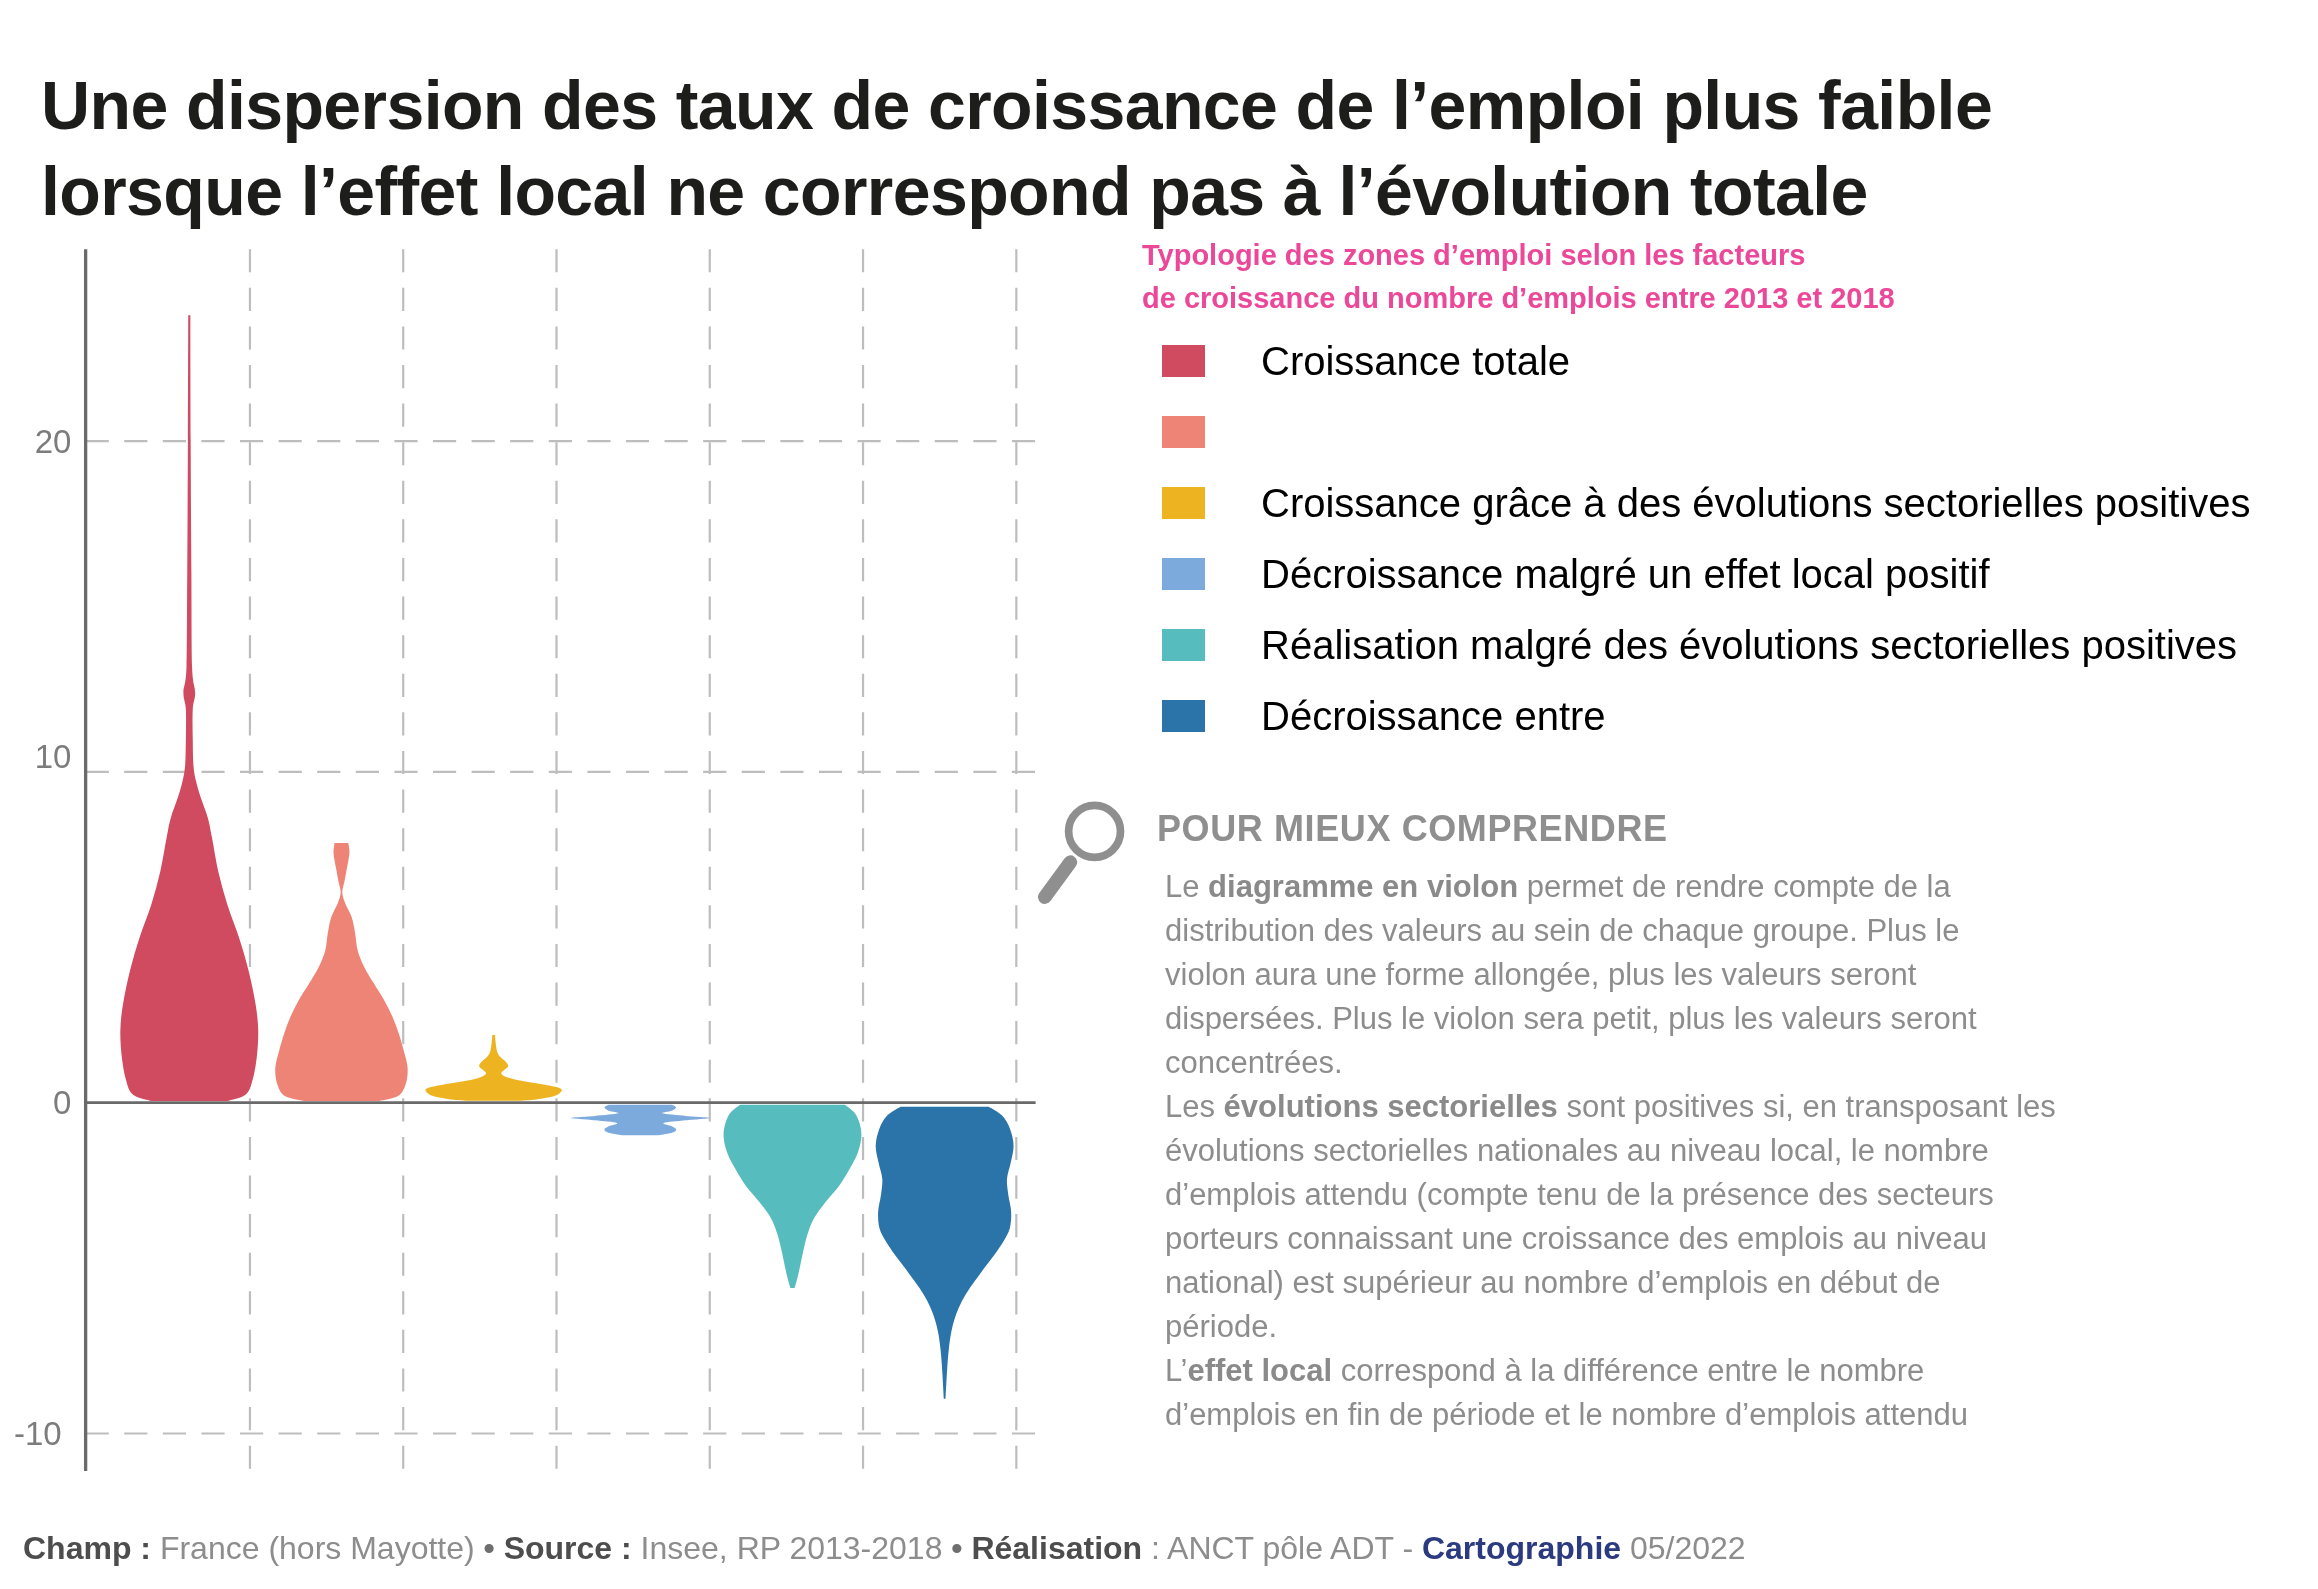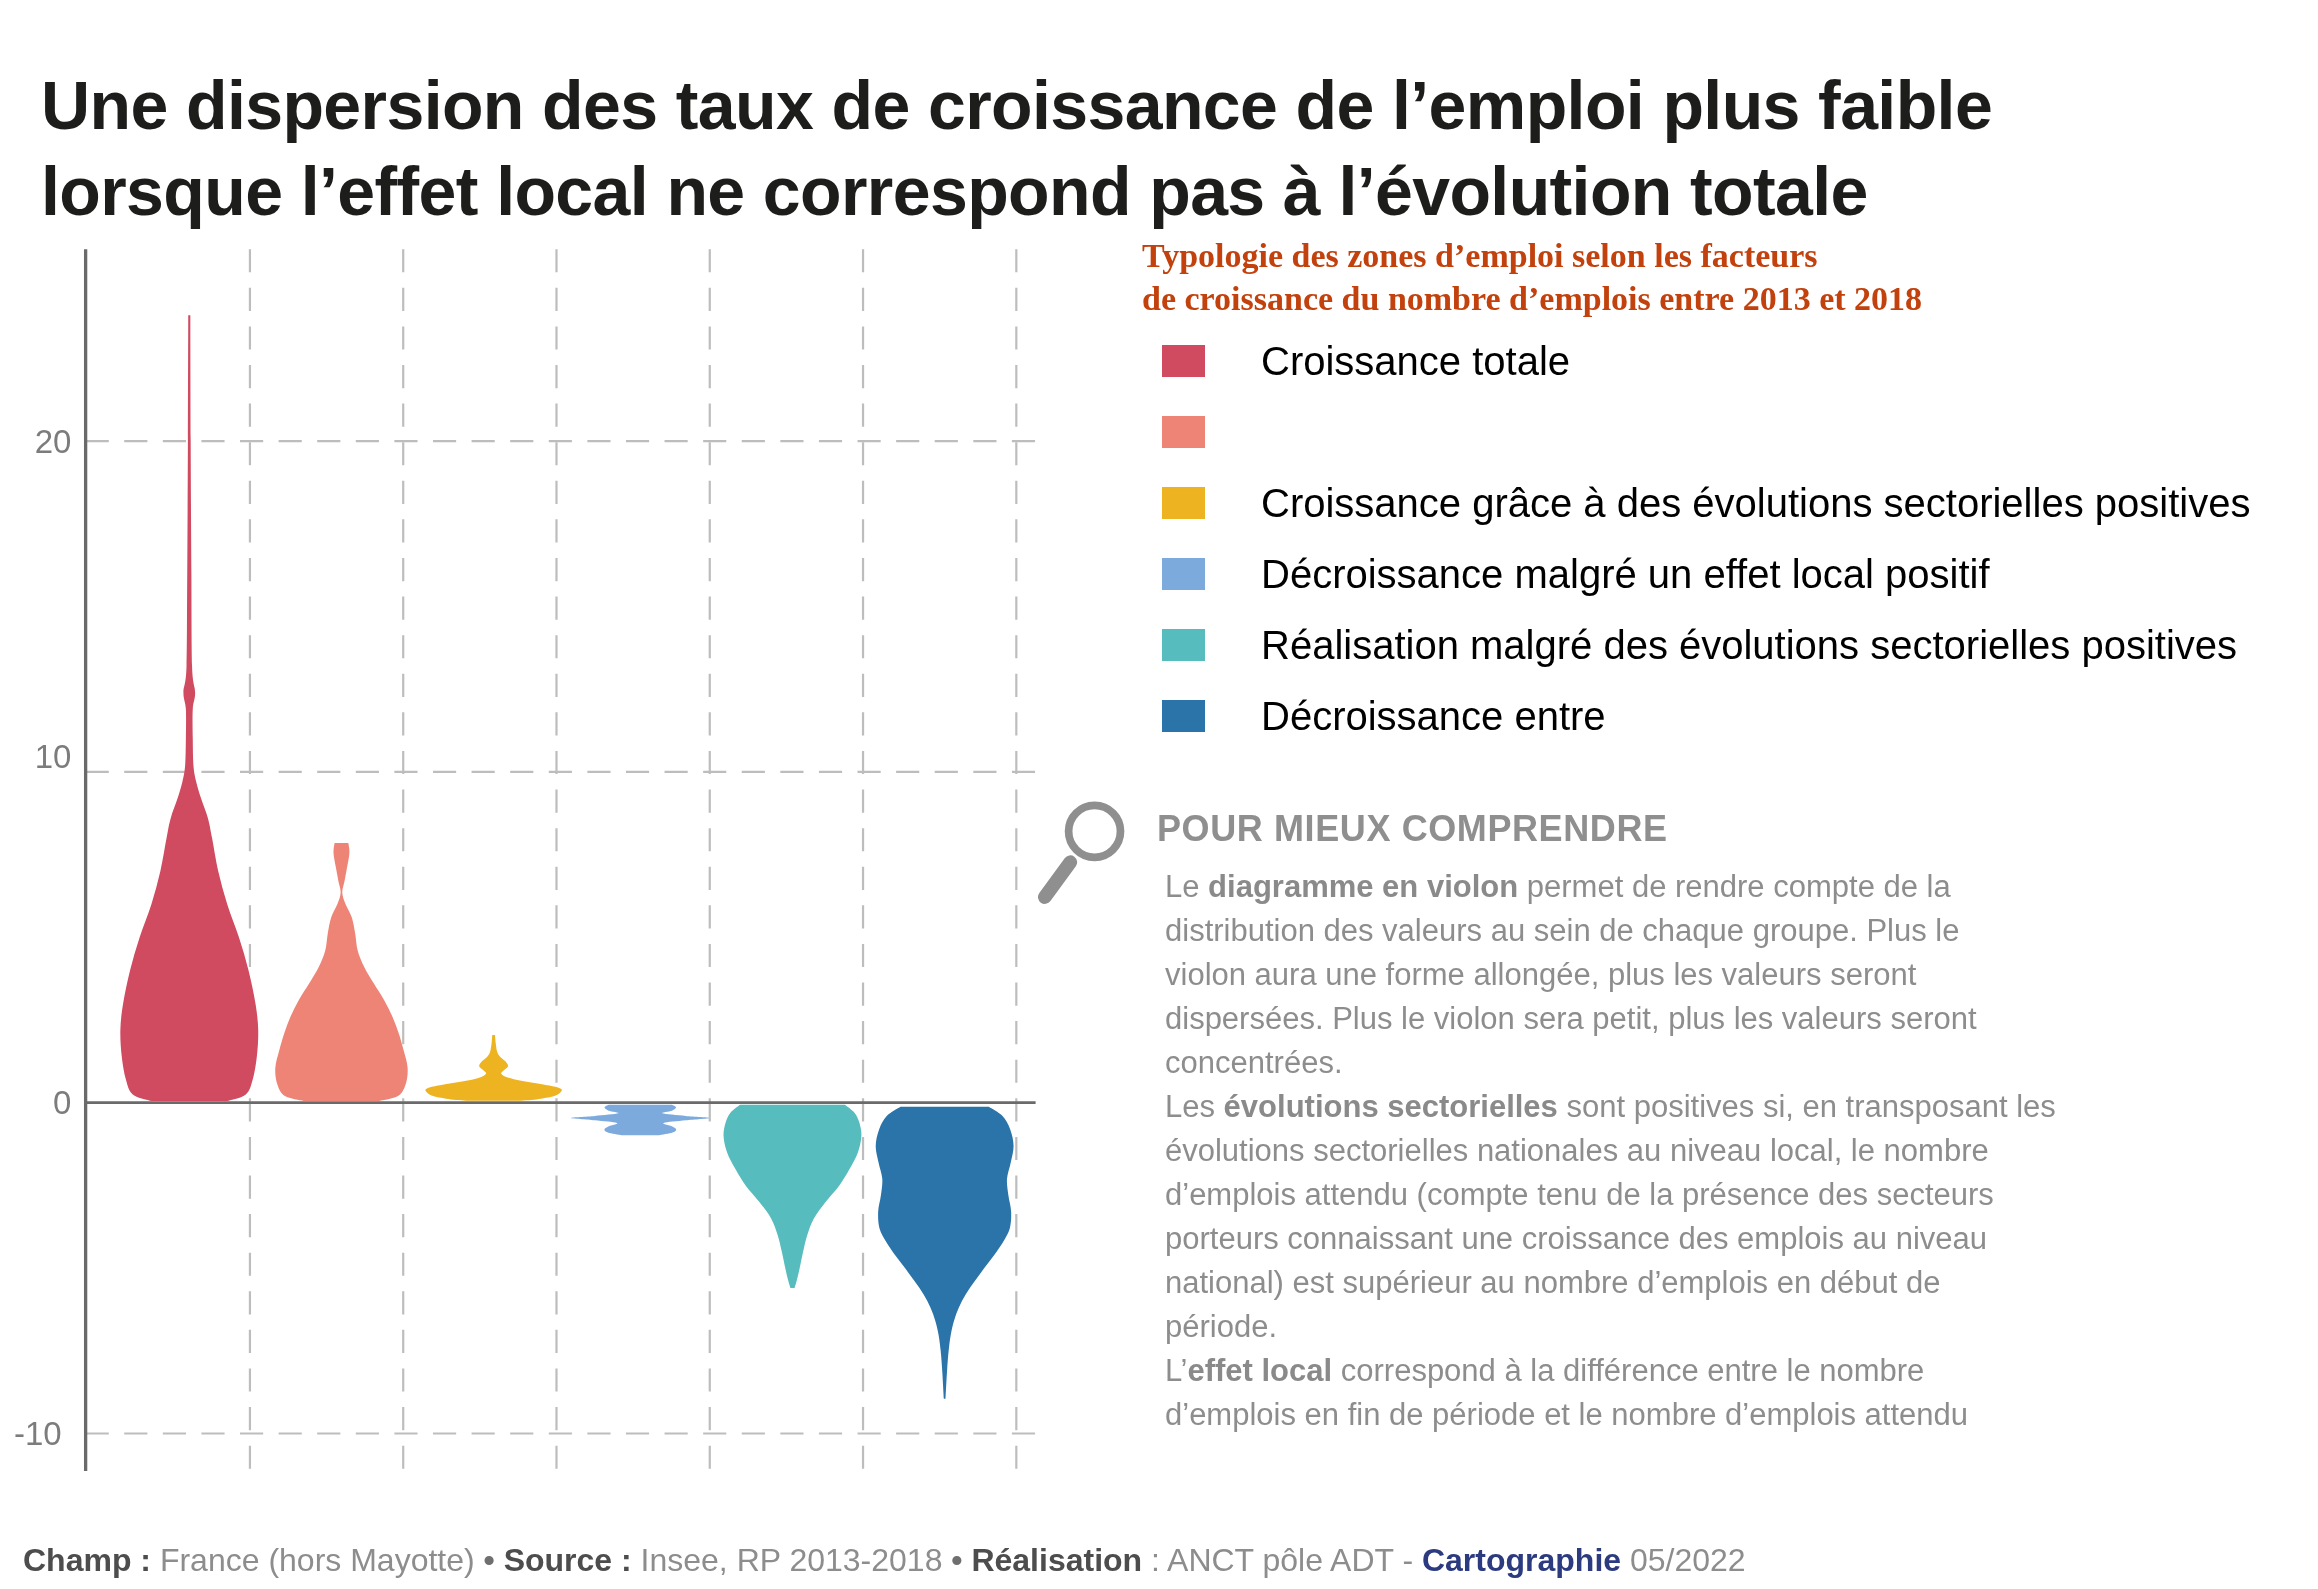--- a/index.html
+++ b/index.html
@@ -5,35 +5,35 @@
   html,body{margin:0;padding:0;background:#ffffff;}
   .page{position:relative;width:2319px;height:1589px;background:#ffffff;overflow:hidden;
         font-family:"Liberation Sans","DejaVu Sans",sans-serif;}
   .title{position:absolute;left:41px;top:22px;width:2250px;
          font-size:68px;line-height:86px;font-weight:800;color:#1d1d1b;letter-spacing:-0.6px;margin-top:40px;}
   
   #chart-svg{position:absolute;left:0;top:0;}
   .ytick{position:absolute;width:67px;text-align:right;font-size:33px;line-height:41px;color:#7c7c7c;}
   
   .legend-title{position:absolute;left:1142px;top:234px;width:1158px;
-                font-size:34px;line-height:43px;font-weight:700;color:#c2410c;font-family:Liberation Serif, serif;}
+                font-size:29px;line-height:43px;font-weight:700;color:#ec4899;}
   .legend-items{position:absolute;left:1162px;top:345px;}
   .legend-row{display:flex;align-items:center;height:32px;margin-bottom:39px;}
   .swatch{width:43px;height:32px;flex:0 0 43px;}
   .legend-label{margin-left:56px;font-size:40px;color:#000000;white-space:nowrap;}
   
   .u-icon{position:absolute;left:1036px;top:785px;}
   .u-title{position:absolute;left:1157px;top:808px;font-size:36px;font-weight:700;
            color:#8f8f8f;letter-spacing:0.6px;}
   .u-paras{position:absolute;left:1165px;top:865px;width:1136px;
            font-size:31px;color:#8d8d8d;}
   .u-line{height:44px;line-height:44px;white-space:nowrap;}
   .u-line b{font-weight:700;color:#8a8a8a;}
   
-  .footer{position:absolute;left:23px;top:1528px;width:2261px;font-size:32px;line-height:40px;white-space:nowrap;margin-top:12px;}
+  .footer{position:absolute;left:23px;top:1528px;width:2261px;font-size:32px;line-height:40px;white-space:nowrap;}
   .fs-bold{color:#4d4d4d;font-weight:700;}
   .fs-normal{color:#8d8d8d;}
   .fs-bullet{color:#6f6f6f;font-weight:700;}
   .fs-navy{color:#2c3a80;font-weight:700;}
 </style>
 </head>
 <body>
 
 <div class="page">
 

